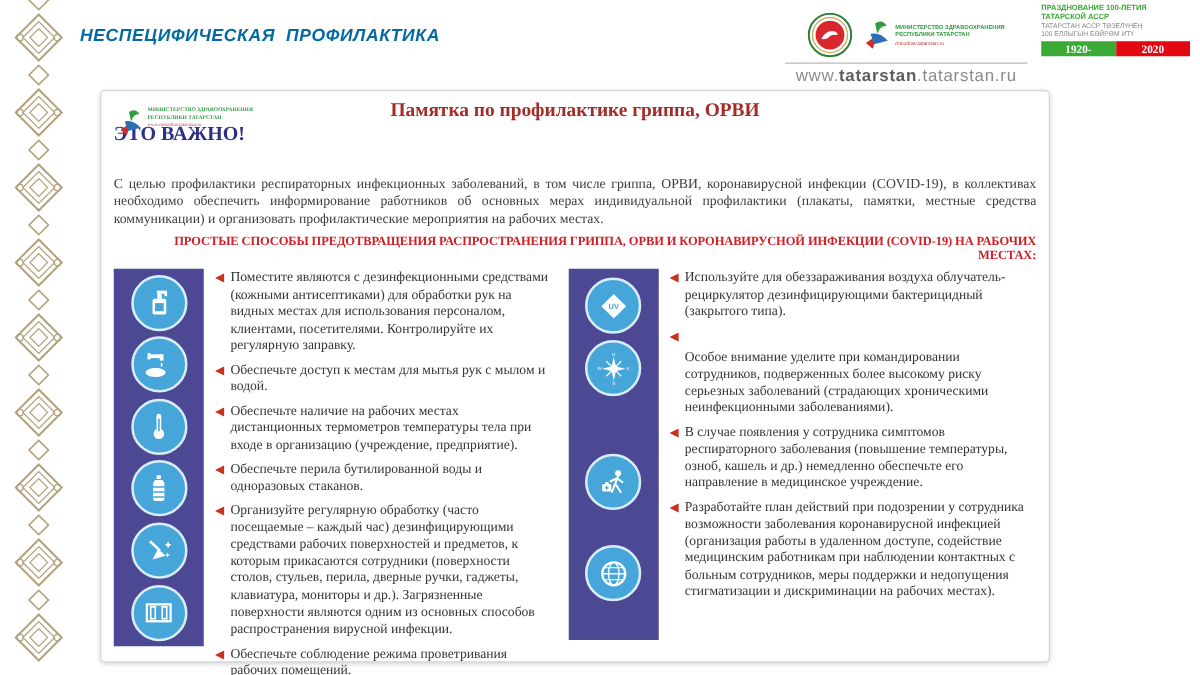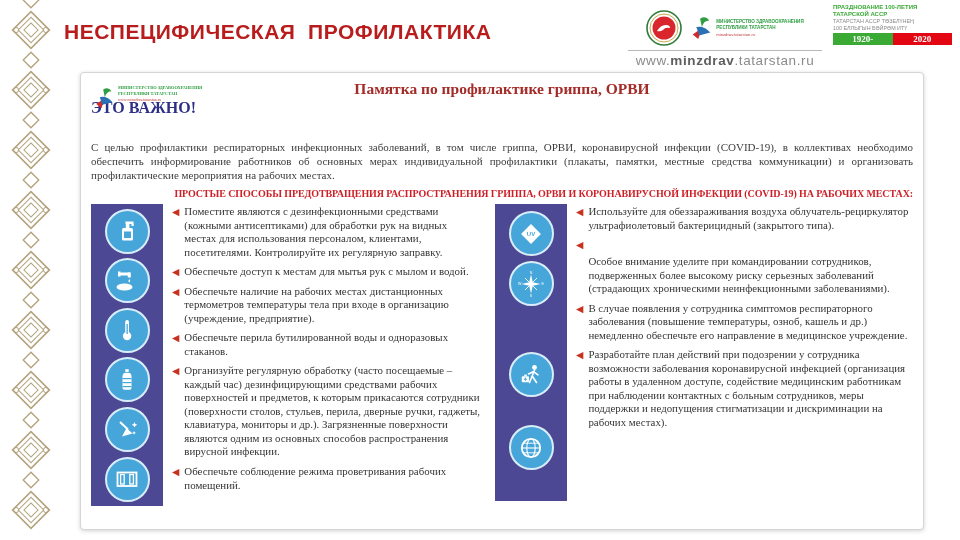--- a/index.html
+++ b/index.html
@@ -1,22 +1,22 @@
 <!DOCTYPE html>
 <html lang="ru"><head>
 <meta charset="utf-8">
 <style>
   html,body{margin:0;padding:0;background:#e9e9e9;}
   .slide{position:relative;width:960px;height:540px;background:#fff;overflow:hidden;
          font-family:"Liberation Sans",sans-serif;}
   
   .ornament{position:absolute;left:8px;top:0;width:46px;height:540px;}
   
-  .slide-title{position:absolute;left:64px;top:20px;font-size:21px;font-weight:bold;
-               color:#b91c1c;letter-spacing:.5px;white-space:pre;}
+  .slide-title{position:absolute;left:64px;top:20px;font-size:14px;font-weight:bold;
+               color:#0369a1;letter-spacing:.5px;white-space:pre;font-style:italic;}
   
   .hdr{position:absolute;left:626px;top:4px;width:326px;display:flex;}
   .hdr-left{width:198px;padding-top:5px;}
   .hdr-logos{display:flex;align-items:center;justify-content:center;gap:7px;height:38px;}
   .min-text{display:flex;flex-direction:column;line-height:1.25;}
   .min-text .g{font-size:4.6px;font-weight:bold;color:#2f9e43;}
   .min-text .r{font-size:4.2px;color:#c23b3b;margin-top:1px;}
   .hdr-line{border-top:1px solid #b9b9b9;margin:3px 2px 2px;}
   .hdr-url{font-size:13.5px;color:#8b8b8b;letter-spacing:.6px;text-align:center;}
   .hdr-url .b{font-weight:bold;color:#5f5f5f;}
@@ -25,21 +25,21 @@
   .taccp-word .w1{color:#8e9499;}
   .taccp-word .w2{color:#3aaa35;font-weight:bold;}
   .taccp-word .w3{color:#7dc242;}
   .t-g{font-size:6px;font-weight:bold;color:#3aaa35;}
   .t-gr{font-size:5.4px;color:#8a8a8a;}
   .taccp-years{display:flex;margin-top:2px;font-size:9px;font-weight:bold;height:12px;}
   .taccp-years span{flex:1;display:flex;align-items:center;justify-content:center;color:#fff;font-family:Liberation Serif, serif;}
   .y-l{background:#3aaa35;}
   .y-r{background:#e30613;}
   
-  .card{position:absolute;left:80px;top:72px;width:844px;height:458px;background:#fff;
+  .card{position:absolute;left:80px;top:72px;width:760px;height:458px;background:#fff;
         border:1px solid #d6d6d6;border-radius:4px;box-shadow:0 1px 4px rgba(0,0,0,.18);
         box-sizing:border-box;padding:6px 10px;font-family:"Liberation Serif",serif;}
   .poster-head{position:relative;min-height:58px;}
   .poster-logo{position:absolute;left:2px;top:6px;display:flex;gap:3px;width:142px;}
   .pl-text{display:flex;flex-direction:column;line-height:1.3;}
   .pl-text .g{font-size:4.4px;font-weight:bold;color:#2f9e43;}
   .pl-text .r{font-size:4px;color:#c23b3b;margin-top:1px;}
   .p-title{text-align:center;font-weight:bold;font-size:15.5px;color:#a32c28;line-height:1.25;}
   .p-important{text-align:left;font-weight:bold;font-size:16px;color:#2d2f87;margin-top:1px;}
   .intro{font-size:11px;line-height:1.28;color:#3d3d3d;text-align:justify;margin-top:3px;}
@@ -112,21 +112,21 @@
             <path d="M8 14 q8 -2 15 6 l-12 3 Z" fill="#2b6fb5"></path>
           </svg>
           <div class="min-text">
             <span class="g">МИНИСТЕРСТВО ЗДРАВООХРАНЕНИЯ</span>
             <span class="g">РЕСПУБЛИКИ ТАТАРСТАН</span>
             <span class="r">minzdrav.tatarstan.ru</span>
           </div>
         </div>
       </div>
       <div class="hdr-line"></div>
-      <div class="hdr-url"><span>www.</span><span class="b">minzdrav</span><span>.tatarstan.ru</span></div>
+      <div class="hdr-url"><span>www.</span><span class="b">tatarstan</span><span>.tatarstan.ru</span></div>
     </div>
     <div class="hdr-taccp">
       <div class="t-g">ПРАЗДНОВАНИЕ 100-ЛЕТИЯ</div>
       <div class="t-g">ТАТАРСКОЙ АССР</div>
       <div class="t-gr">ТАТАРСТАН АССР ТӨЗЕЛҮНЕҢ</div>
       <div class="t-gr">100 ЕЛЛЫГЫН БӘЙРӘМ ИТҮ</div>
       <div class="taccp-years">
         <span class="y-l">1920-</span>
         <span class="y-r">2020</span>
       </div>
@@ -282,21 +282,21 @@
               <line x1="4.8" y1="14" x2="23.2" y2="14" stroke="#fff" stroke-width="1.1"></line>
               <line x1="6.6" y1="9.2" x2="21.4" y2="9.2" stroke="#fff" stroke-width=".9"></line>
               <line x1="6.6" y1="18.8" x2="21.4" y2="18.8" stroke="#fff" stroke-width=".9"></line>
             </svg>
           </div>
         </div>
         <div class="texts">
           <div class="item">
             <span class="bullet">◀</span>
             <div class="itext">
-                <div>Используйте для обеззараживания воздуха облучатель-рециркулятор ультрафиолетовый бактерицидный (закрытого типа).</div>
+                <div>Используйте для обеззараживания воздуха облучатель-рециркулятор дезинфицирующими бактерицидный (закрытого типа).</div>
               </div>
           </div>
           <div class="item">
             <span class="bullet">◀</span>
             <div class="itext">
               <div class="p2">Особое внимание уделите при командировании сотрудников, подверженных более высокому риску серьезных заболеваний (страдающих хроническими неинфекционными заболеваниями).</div>
             </div>
           </div>
           <div class="item">
             <span class="bullet">◀</span>

